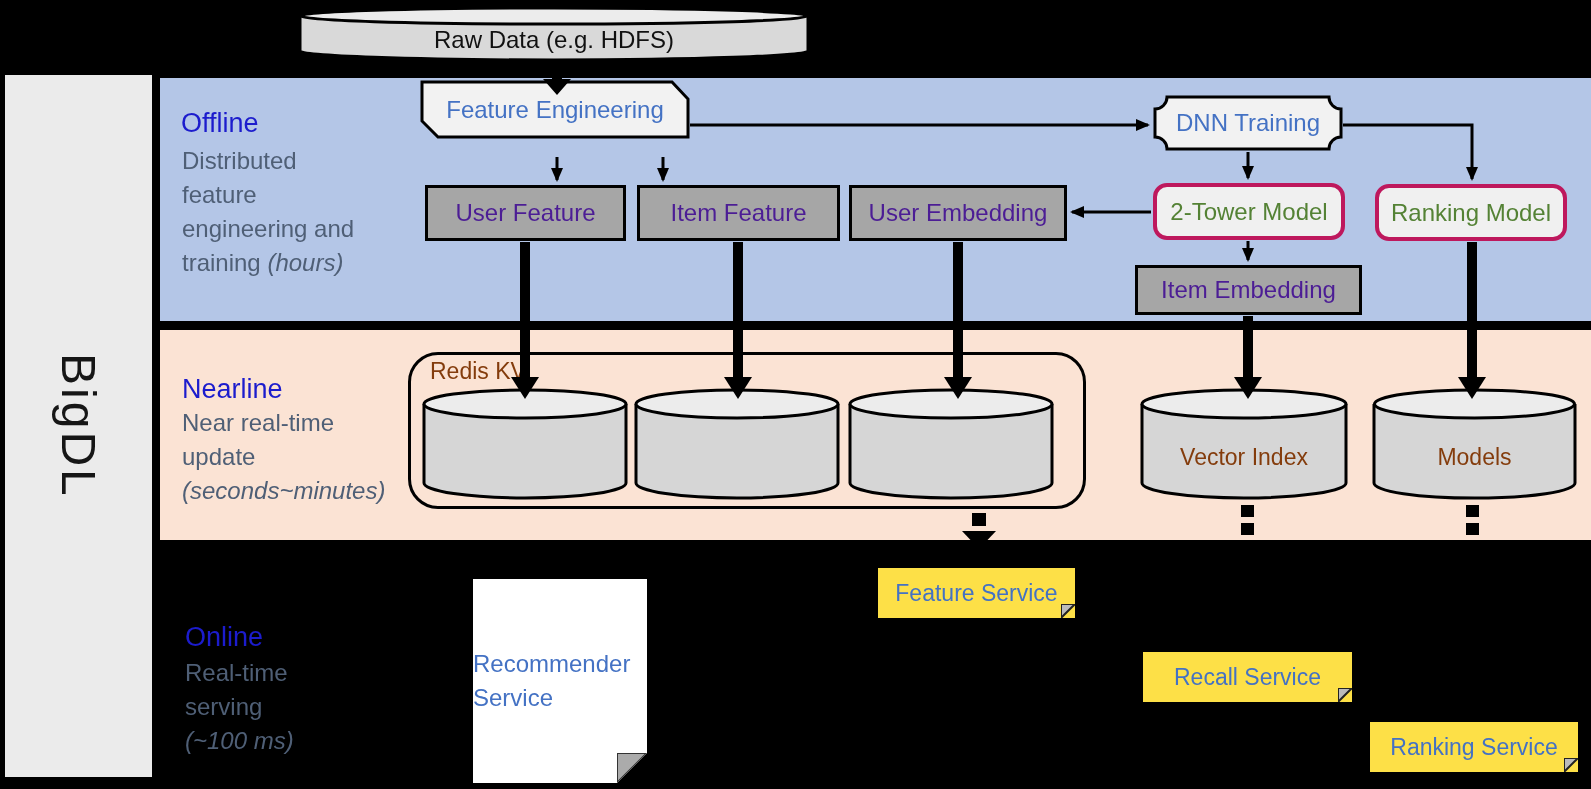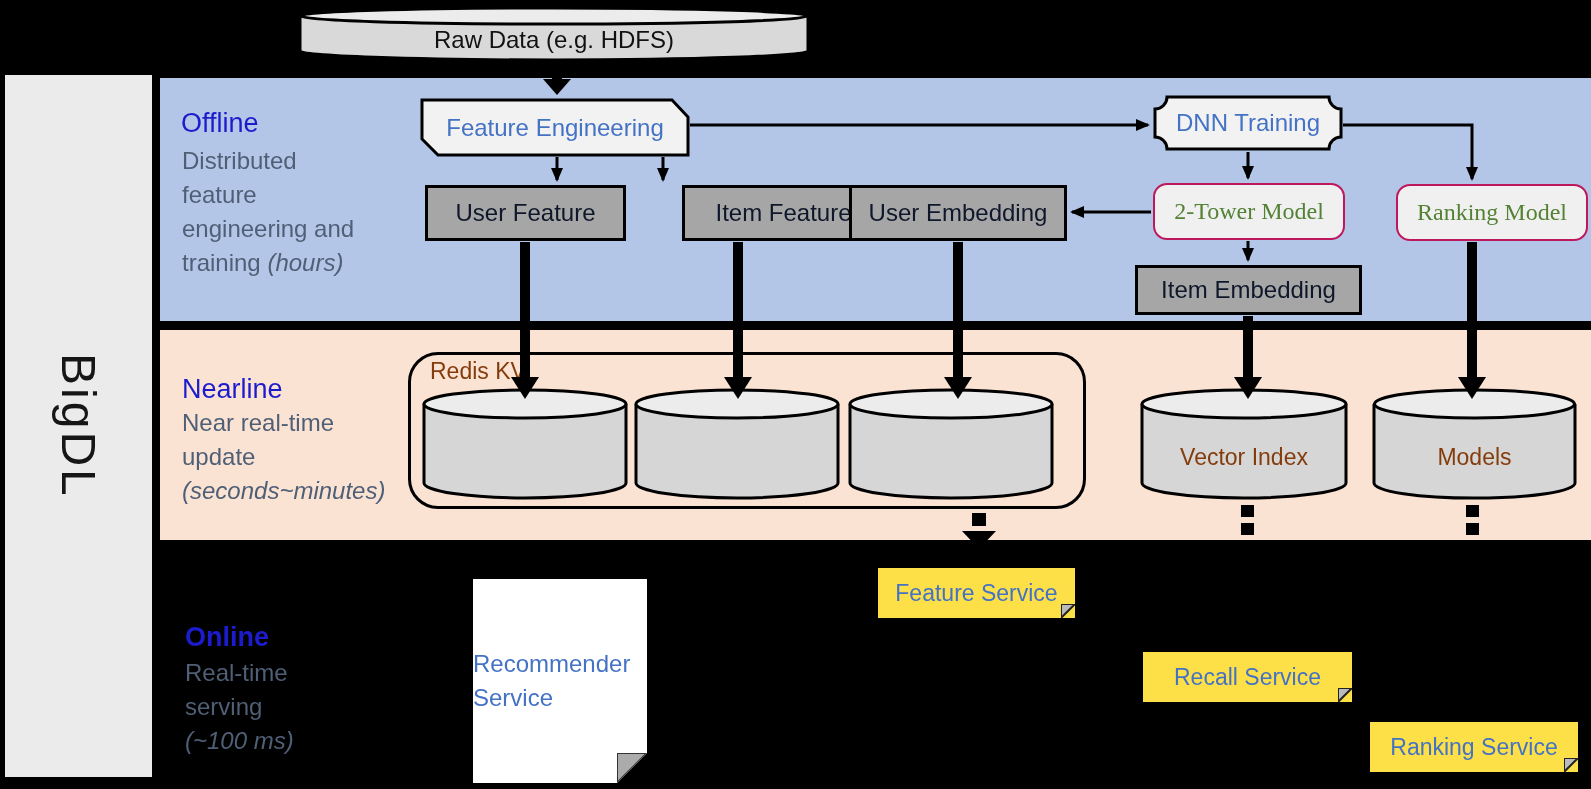--- a/index.html
+++ b/index.html
@@ -6,29 +6,29 @@
   .stage{position:relative;width:1591px;height:789px;background:#000;
          font-family:"Liberation Sans",sans-serif;overflow:hidden;}
   .band{position:absolute;left:160px;width:1431px;}
   .band-offline{top:78px;height:243px;background:#b4c6e7;}
   .band-nearline{top:330px;height:210px;background:#fbe3d4;}
   .band-online{top:540px;height:249px;background:#000;}
   .bigdl{position:absolute;left:5px;top:75px;width:147px;height:702px;background:#ebebeb;
          display:flex;align-items:center;justify-content:center;}
   .bigdl span{writing-mode:vertical-rl;font-size:48px;color:#161616;letter-spacing:3px;}
   .band-label{position:absolute;font-size:27px;color:#1c1ccd;z-index:2;margin-top:12px;}
-  .bold{font-weight:700;}
+  .bold{font-weight:400;}
   .band-desc{position:absolute;font-size:24px;line-height:34px;color:#4f5f76;z-index:2;}
   .band-desc em{font-style:italic;}
   .node{position:absolute;display:flex;align-items:center;justify-content:center;
         text-align:center;box-sizing:border-box;z-index:2;}
   .node>svg{position:absolute;left:0;top:0;width:100%;height:100%;}
   .node-label{position:relative;z-index:1;font-size:24px;}
-  .gray-box{background:#a6a6a6;border:3px solid #000;color:#0f172a;}
-  .round-box{background:#f0f0f0;border:2px solid #be185d;border-radius:14px;font-family:Liberation Serif, serif;}
+  .gray-box{background:#a6a6a6;border:3px solid #000;color:#4c1d95;}
+  .round-box{background:#f0f0f0;border:4px solid #be185d;border-radius:14px;}
   .blue{color:#4472c4}.green{color:#548235}.brown{color:#843c0c}
   .light-shape{fill:#f2f2f2;stroke:#000;stroke-width:3;}
   .cyl-body{fill:#d6d6d6;stroke:#000;stroke-width:3;}
   .cyl-top{fill:#ececec;stroke:#000;stroke-width:3;}
   .cyl-label{position:relative;z-index:1;font-size:23px;padding-top:26px;}
   .redis-box{position:absolute;left:408px;top:352px;width:678px;height:157px;
              border:3px solid #000;border-radius:30px;box-sizing:border-box;z-index:1;}
   .redis-label{position:absolute;left:430px;top:358px;font-size:23px;color:#843c0c;z-index:2;}
   .svc{position:absolute;background:#fde047;display:flex;align-items:center;justify-content:center;
        font-size:23px;color:#4472c4;z-index:2;text-align:center;}
@@ -79,48 +79,48 @@
   </div>
 
   <div class="node" style="left:298px;top:6px;width:512px;height:58px;">
     <svg viewBox="0 0 512 58" preserveAspectRatio="none">
       <path class="cyl-body" style="fill:#d9d9d9" d="M2 10 L2 45 A254 9 0 0 0 510 45 L510 10"></path>
       <ellipse class="cyl-top" cx="256" cy="10" rx="254" ry="8"></ellipse>
     </svg>
     <span class="node-label" style="padding-top:10px;color:#111;">Raw Data (e.g. HDFS)</span>
   </div>
 
-  <div class="node" style="left:420px;top:98px;width:270px;height:59px;">
+  <div class="node" style="left:420px;top:80px;width:270px;height:59px;">
     <svg viewBox="0 0 270 59" preserveAspectRatio="none">
       <path class="light-shape" d="M2 2 L252 2 L268 19 L268 57 L18 57 L2 41 Z"></path>
     </svg>
     <span class="node-label blue">Feature Engineering</span>
   </div>
 
   <div class="node" style="left:1153px;top:95px;width:190px;height:56px;">
     <svg viewBox="0 0 190 56" preserveAspectRatio="none">
       <path class="light-shape" d="M14 2 L176 2 A12 12 0 0 0 188 14 L188 42 A12 12 0 0 0 176 54 L14 54 A12 12 0 0 0 2 42 L2 14 A12 12 0 0 0 14 2 Z"></path>
     </svg>
     <span class="node-label blue">DNN Training</span>
   </div>
 
   <div class="node gray-box" style="left:425px;top:185px;width:201px;height:56px;">
     <span class="node-label">User Feature</span>
   </div>
-  <div class="node gray-box" style="left:637px;top:185px;width:203px;height:56px;margin-left:45px;">
+  <div class="node gray-box" style="left:637px;top:185px;width:203px;height:56px;">
     <span class="node-label">Item Feature</span>
   </div>
   <div class="node gray-box" style="left:849px;top:185px;width:218px;height:56px;">
     <span class="node-label">User Embedding</span>
   </div>
 
   <div class="node round-box" style="left:1153px;top:183px;width:192px;height:57px;">
     <span class="node-label green">2-Tower Model</span>
   </div>
-  <div class="node round-box" style="left:1375px;top:184px;width:192px;height:57px;margin-left:21px;">
+  <div class="node round-box" style="left:1375px;top:184px;width:192px;height:57px;">
     <span class="node-label green">Ranking Model</span>
   </div>
 
   <div class="node gray-box" style="left:1135px;top:265px;width:227px;height:50px;">
     <span class="node-label">Item Embedding</span>
   </div>
 
   <div class="redis-box"></div>
   <div class="redis-label">Redis KV</div>
 

